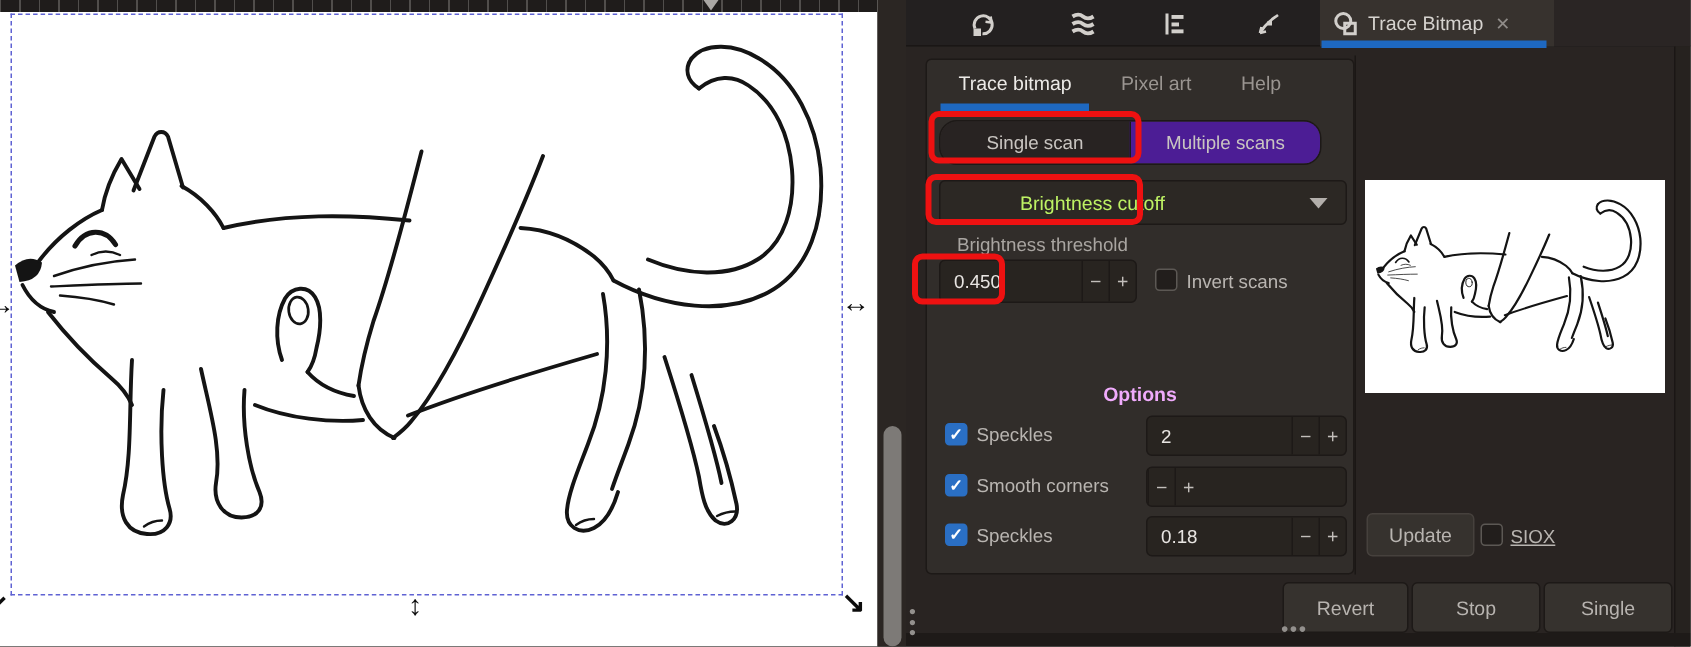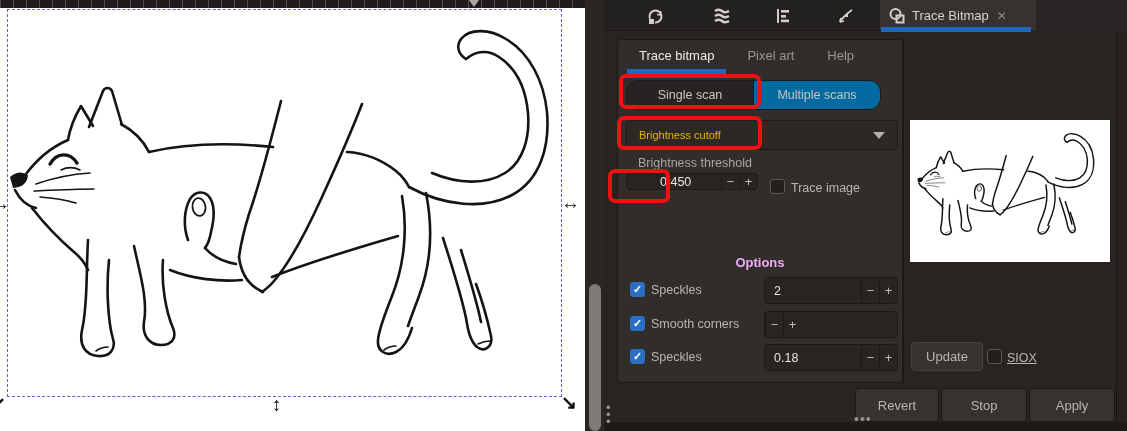--- a/index.html
+++ b/index.html
@@ -39,25 +39,25 @@
   .inner-tabs { position:absolute; left:0; top:0; width:100%; height:34px; display:flex; }
   .inner-tab { position:relative; height:34px; line-height:32px; padding:0 12px; margin-left:9px;
     color:#9a9591; font-size:13px; }
   .inner-tab.active { color:#eceae7; }
   .inner-tab.active .tab-underline { position:absolute; left:0; bottom:0; width:100%; height:5px; background:#1e68c0; }
 
   .seg-group { position:absolute; left:8px; top:40px; width:255px; height:30px; display:flex;
     border:1px solid #1d1917; border-radius:12px; overflow:hidden; }
   .seg-btn { flex:1; display:flex; align-items:center; justify-content:center; font-size:12.5px; color:#c9c5c1; }
   .seg-btn.selected { background:#282322; }
-  .seg-btn.unselected { background:#0369a1; border-left:1px solid #1d1917; }
+  .seg-btn.unselected { background:#4c1d95; border-left:1px solid #1d1917; }
 
   .dropdown { position:absolute; left:8px; top:80px; width:272px; height:30px; background:#2c2824;
     border:1px solid #1d1917; border-radius:4px; display:flex; align-items:center; padding:0 12px; }
-  .dropdown-value { flex:1; color:#eab308; font-size:11px; }
+  .dropdown-value { flex:1; color:#bef264; font-size:13px;margin-left:41px; }
   .chevron { width:0; height:0; border-left:6px solid transparent; border-right:6px solid transparent;
     border-top:7px solid #b3afab; }
 
   .field-label { position:absolute; color:#a9a5a1; font-size:12.5px; }
   .spin { position:absolute; background:#282420; border:1px solid #1d1917; border-radius:4px;
     display:flex; align-items:stretch; overflow:hidden; }
   .spin-value { flex:1; display:flex; align-items:center; padding-left:9px; color:#e8e5e2; font-size:12.5px; }
   .spin-btn { width:18px; display:flex; align-items:center; justify-content:center;
     color:#c2beba; font-size:13px; border-left:1px solid #1d1917; }
 
@@ -231,27 +231,27 @@
       <div class="seg-btn selected">Single scan</div>
       <div class="seg-btn unselected">Multiple scans</div>
     </div>
 
     <div class="dropdown">
       <span class="dropdown-value">Brightness cutoff</span>
       <span class="chevron"></span>
     </div>
 
     <div class="field-label" style="left:20px; top:116px;">Brightness threshold</div>
-    <div class="spin" style="left:8px; top:133px; width:132px; height:17px;padding-left:24px;">
+    <div class="spin" style="left:8px; top:133px; width:132px; height:29px;">
       <span class="spin-value">0.450</span>
       <span class="spin-btn">−</span>
       <span class="spin-btn">+</span>
     </div>
     <div class="checkbox" style="position:absolute; left:152px; top:139px;"></div>
-    <div class="cb-label" style="position:absolute; left:173px; top:141px;">Trace image</div>
+    <div class="cb-label" style="position:absolute; left:173px; top:141px;">Invert scans</div>
 
     <div class="options-title">Options</div>
 
     <div class="opt-row" style="top:237px;">
       <div class="checkbox checked">✓</div>
       <div class="cb-label">Speckles</div>
       <div class="spin">
         <span class="spin-value">2</span>
         <span class="spin-btn">−</span>
         <span class="spin-btn">+</span>
@@ -283,21 +283,21 @@
       <use href="#cat-art" width="585" height="431"></use>
     </svg>
   </div>
 
   <div class="btn update-btn">Update</div>
   <div class="checkbox siox-cb"></div>
   <div class="cb-label siox-label">SIOX</div>
 
   <div class="btn action-btn" style="left:251px; width:84px;">Revert</div>
   <div class="btn action-btn" style="left:337px; width:86px;">Stop</div>
-  <div class="btn action-btn" style="left:425px; width:86px;">Apply</div>
+  <div class="btn action-btn" style="left:425px; width:86px;">Single</div>
 
   <div class="right-strip"></div>
   <div class="bottom-strip"></div>
   <div class="grip-v">•<br>•<br>•</div>
   <div class="grip-h">•••</div>
 </div>
 
 <div class="anno" id="anno-single"></div>
 <div class="anno" id="anno-cutoff"></div>
 <div class="anno" id="anno-threshold"></div>

